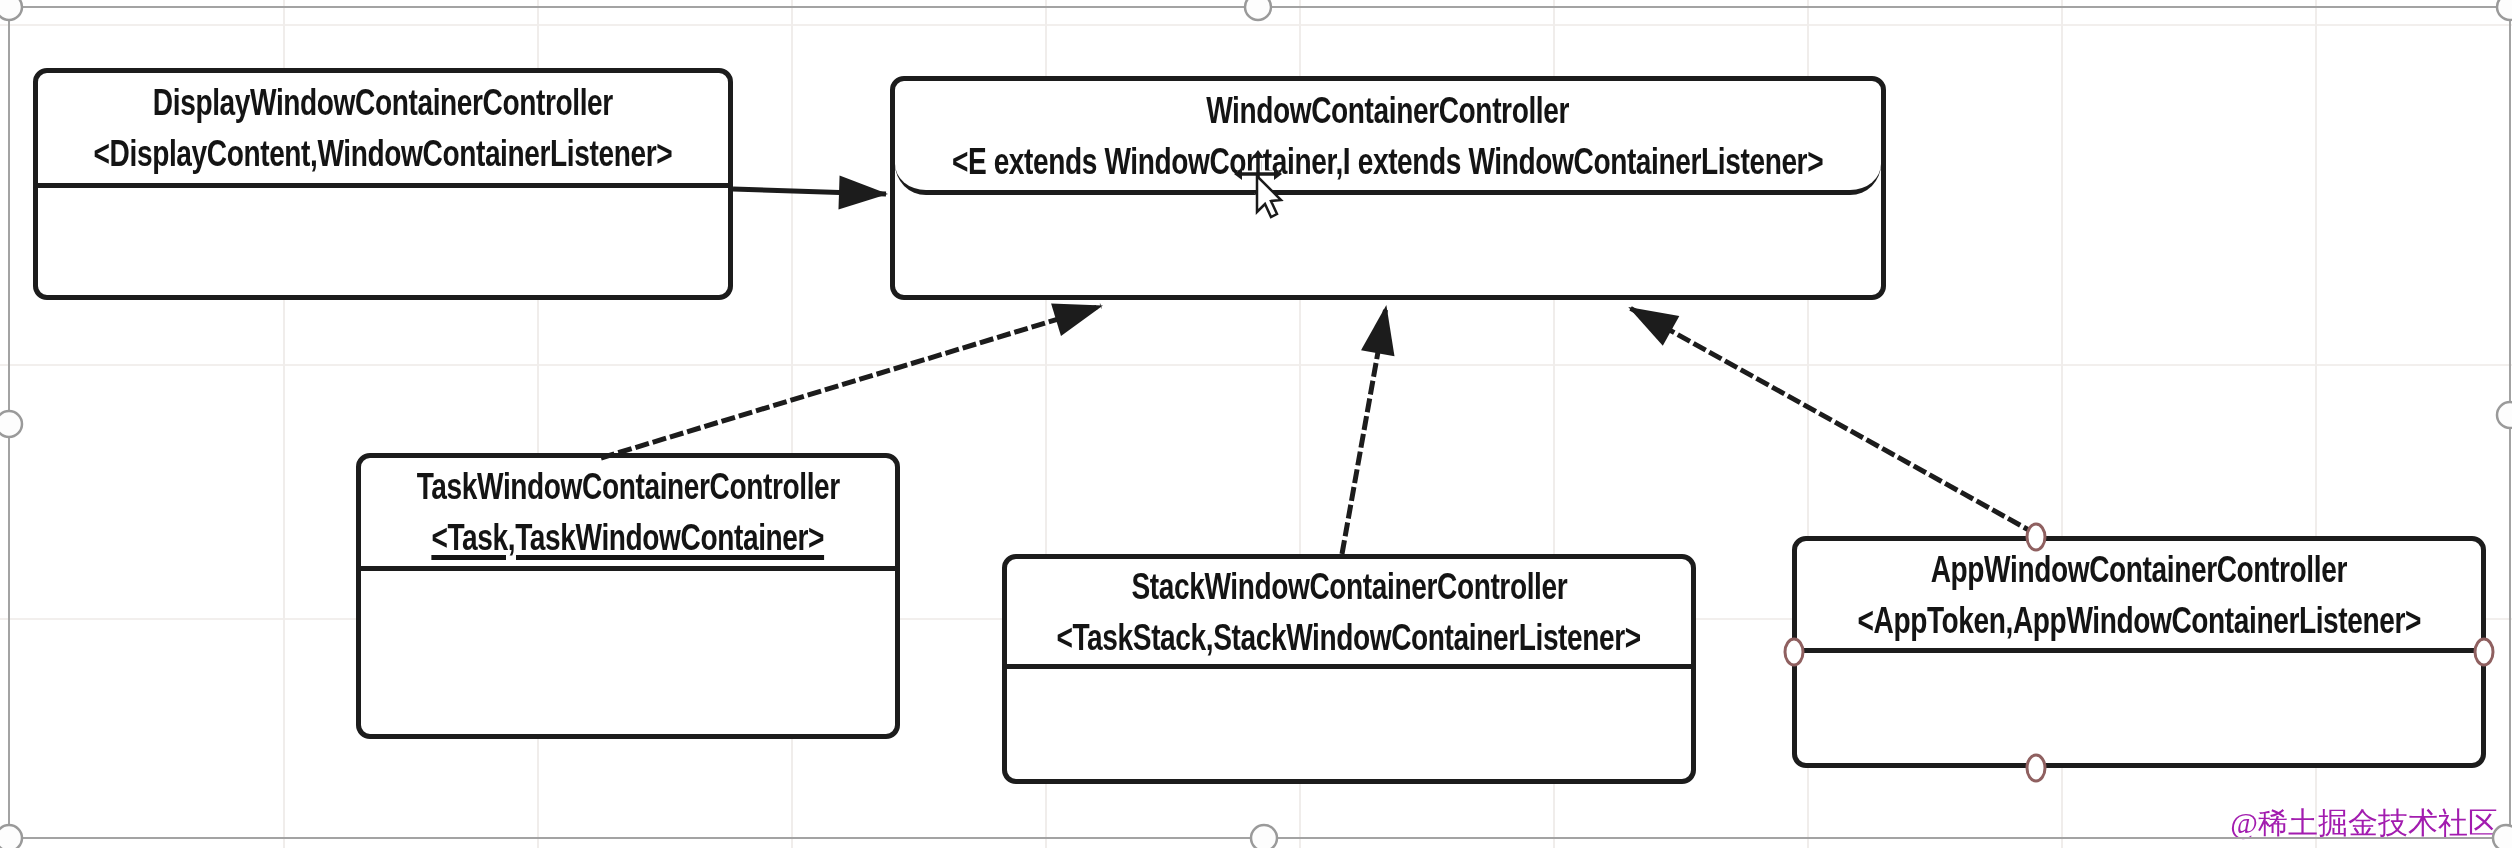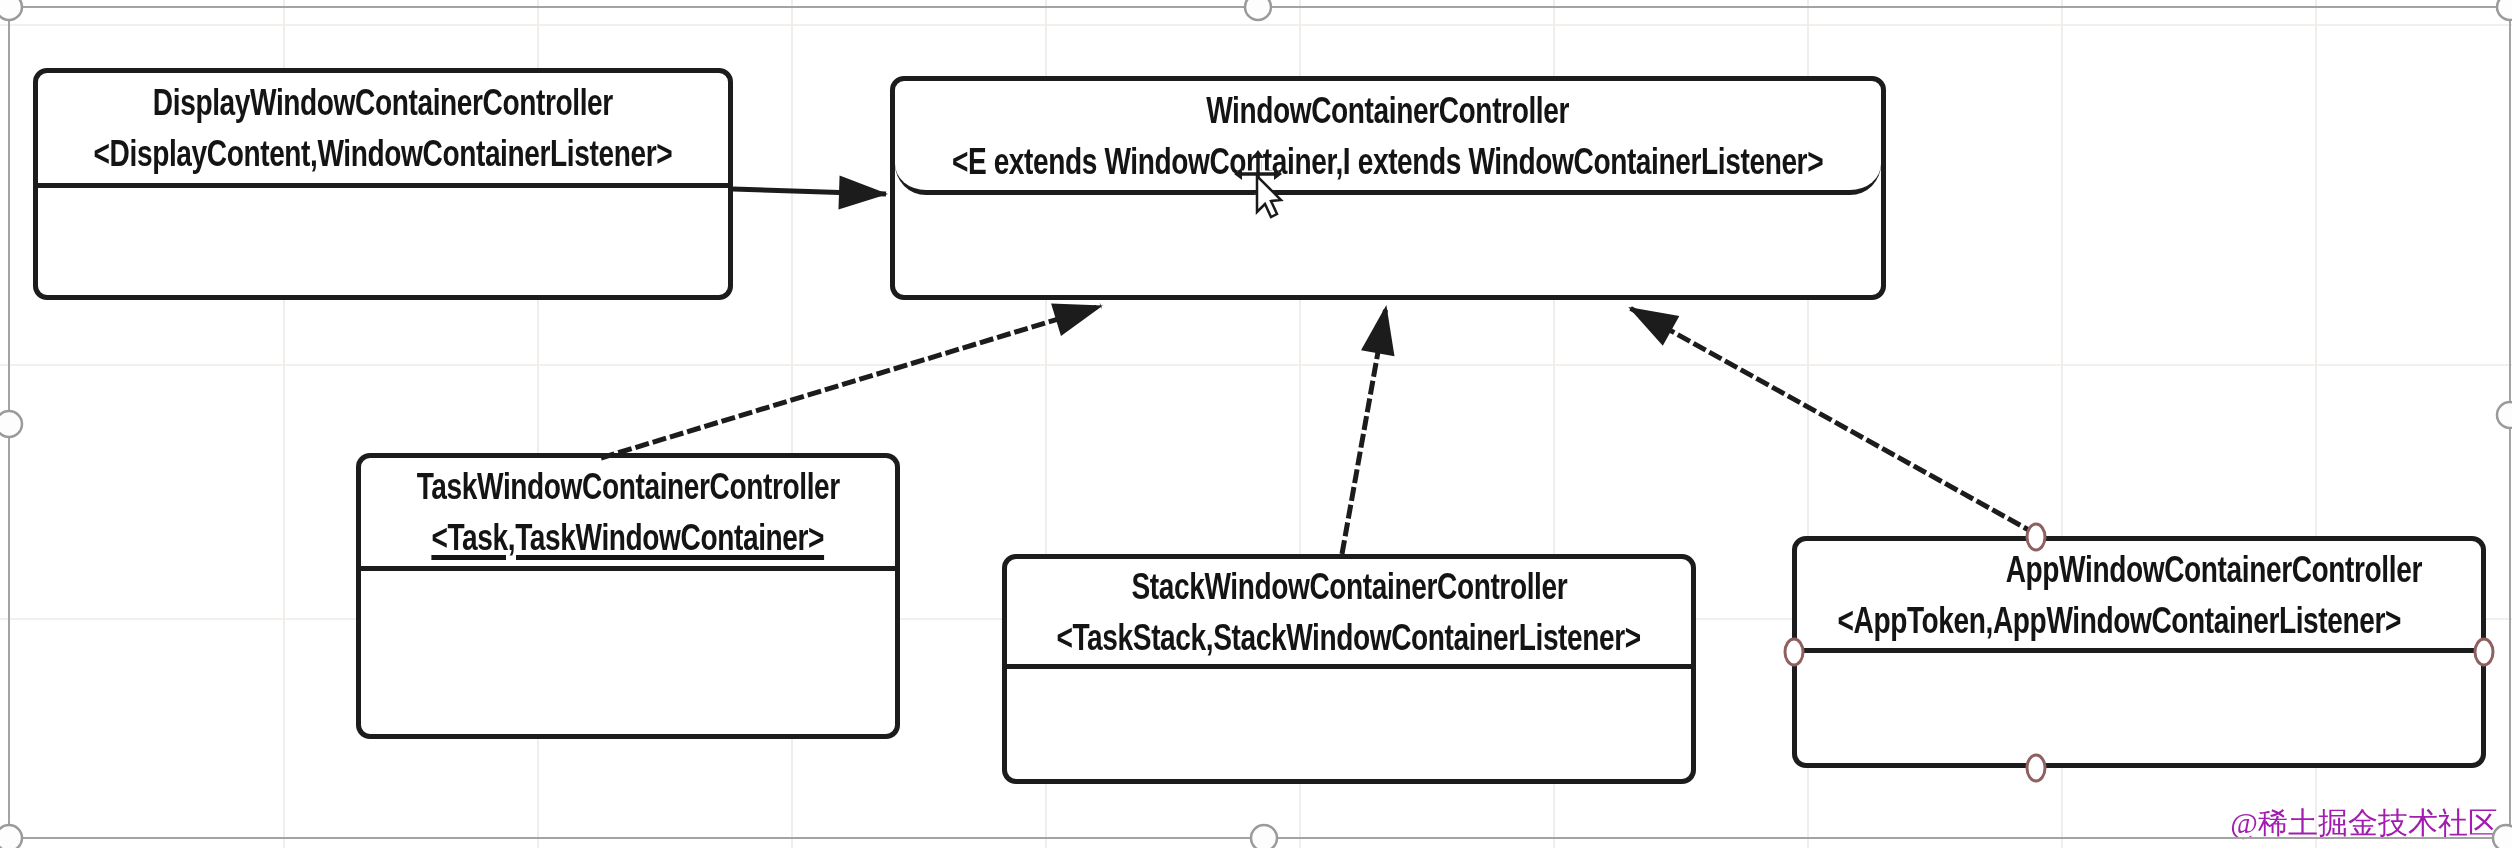--- a/index.html
+++ b/index.html
@@ -30,21 +30,21 @@
   .body-compartment{flex:1;}
   #b-display{left:33px;top:68px;width:700px;height:232px;}
   #b-display .title{height:115px;}
   #b-window{left:890px;top:76px;width:996px;height:224px;}
   #b-window .title{height:114px;border-radius:31px;}
   #b-task{left:356px;top:453px;width:544px;height:286px;}
   #b-task .title{height:113px;}
   #b-stack{left:1002px;top:554px;width:694px;height:230px;}
   #b-stack .title{height:110px;}
   #b-app{left:1792px;top:536px;width:694px;height:232px;}
-  #b-app .title{height:112px;align-items:flex-end;}
+  #b-app .title{height:112px;}
   #overlay{position:absolute;left:0;top:0;z-index:3;}
   #watermark{
     position:absolute;right:14px;bottom:4px;z-index:1;
     font-family:"Liberation Serif", serif;font-size:30px;color:#a21caf;
     white-space:nowrap;
   }
 </style>
 </head>
 <body>
 

